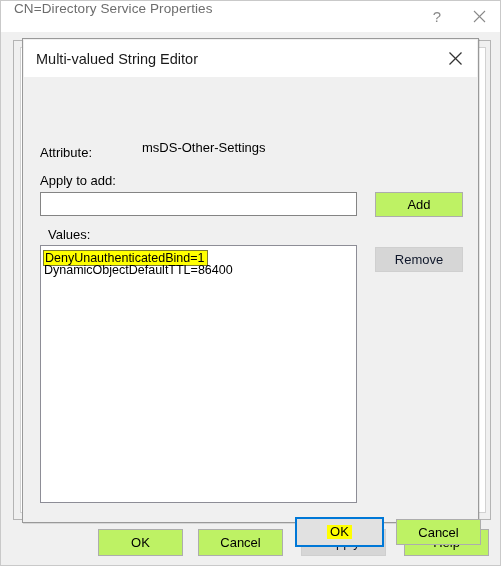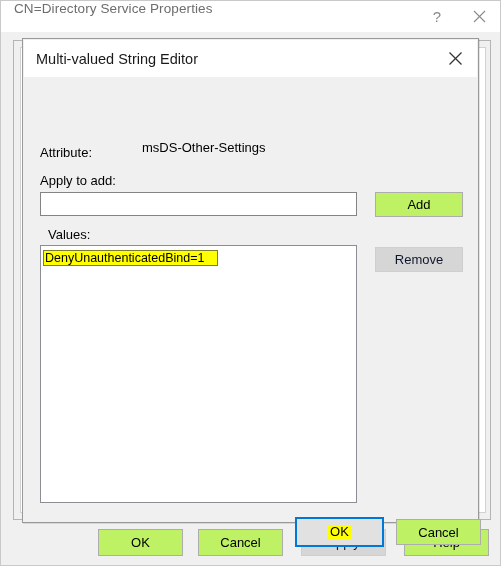--- a/index.html
+++ b/index.html
@@ -232,21 +232,21 @@
     height: 15px;
     white-space: nowrap;
     padding-left: 1px;
     box-sizing: border-box;
   }
   .value-item.selected {
     background: #ffff00;
     border: 1px solid #7d7d2e;
     display: inline-block;
     padding-left: 1px;
-    padding-right: 12px;
+    padding-right: 2px;
     height: 16px;
     line-height: 14px;
   }
   .value-item-row { height: 15px; }
 
   #modal-buttons {
     position: absolute;
     left: 0;
     top: 440px;
     width: 455px;
@@ -341,20 +341,23 @@
 
     <button class="win-btn" id="btn-add">Add</button>
 
     <span class="lbl" id="lbl-values">Values:</span>
 
     <button class="win-btn disabled" id="btn-remove" disabled="">Remove</button>
 
     <div id="values-listbox">
       <div id="values-list">
           <div class="value-item-row"><div class="value-item selected">DenyUnauthenticatedBind=1</div></div>
+          <div class="value-item-row">
+            <div class="value-item">DynamicObjectDefaultTTL=86400</div>
+          </div>
         </div>
     </div>
 
     <div id="modal-buttons">
       <div id="btn-modal-ok-wrap">
         <span id="btn-modal-ok-label">OK</span>
       </div>
       <button class="win-btn" id="btn-modal-cancel">Cancel</button>
     </div>
 

